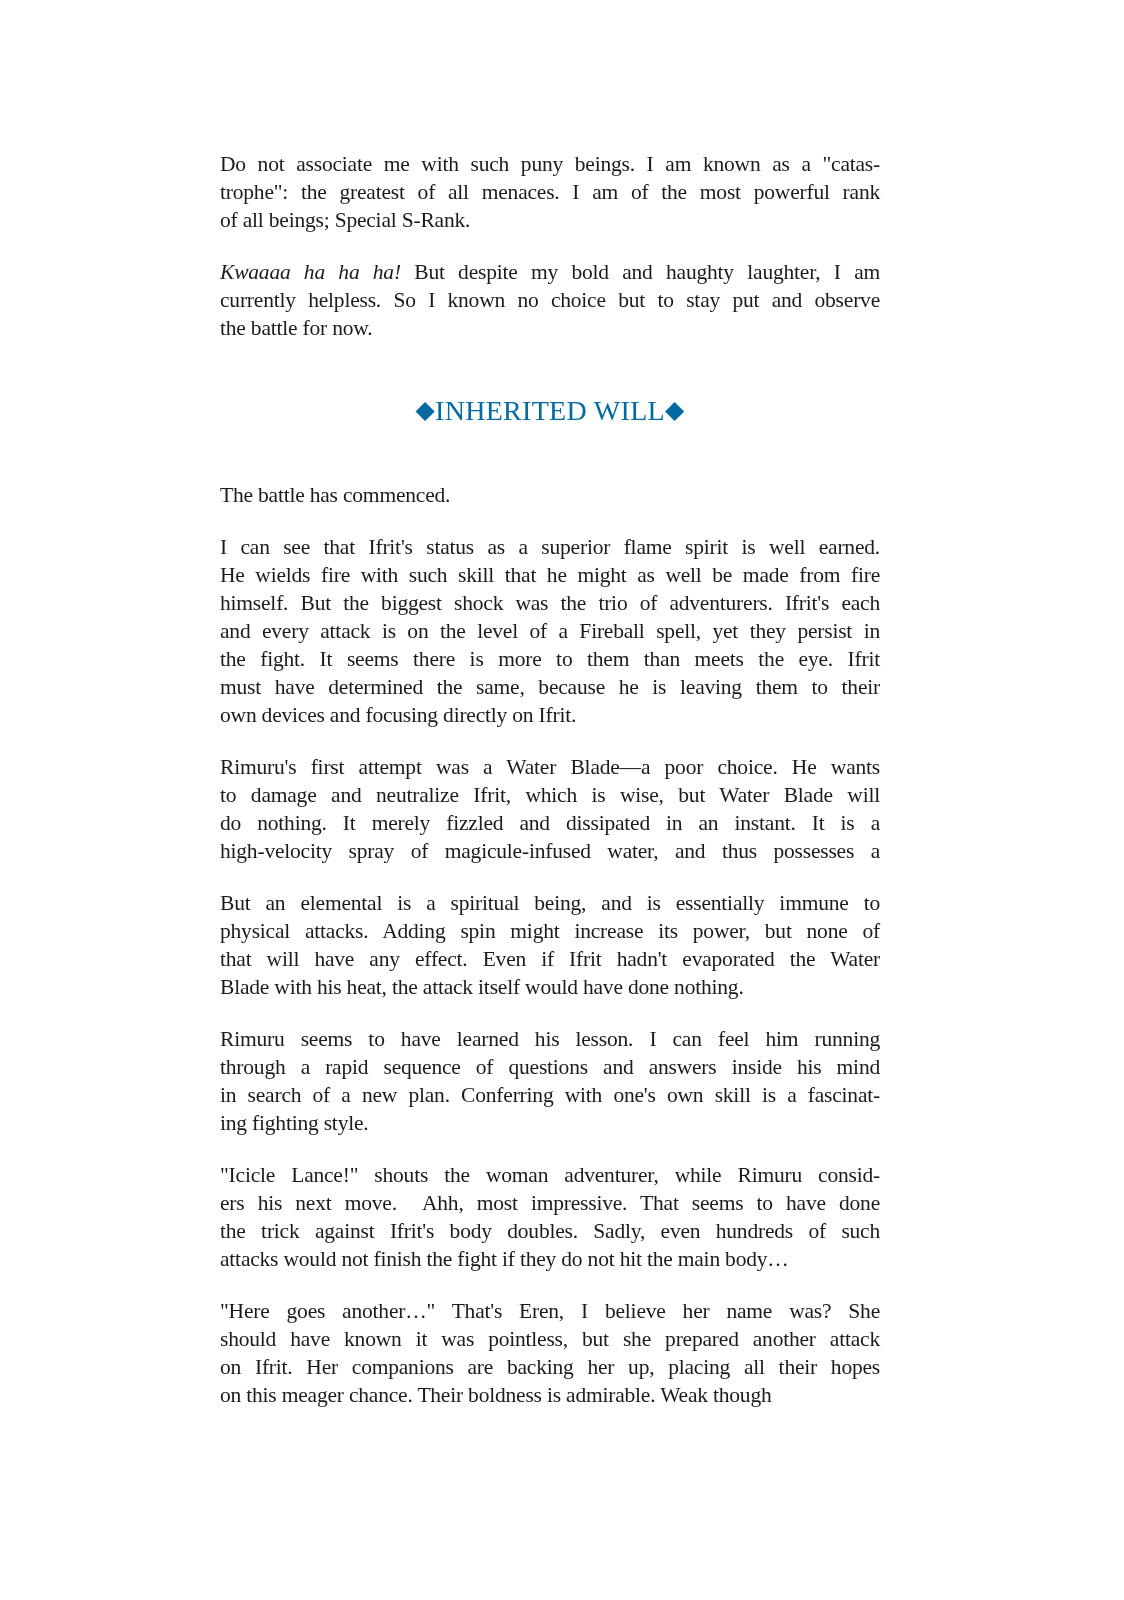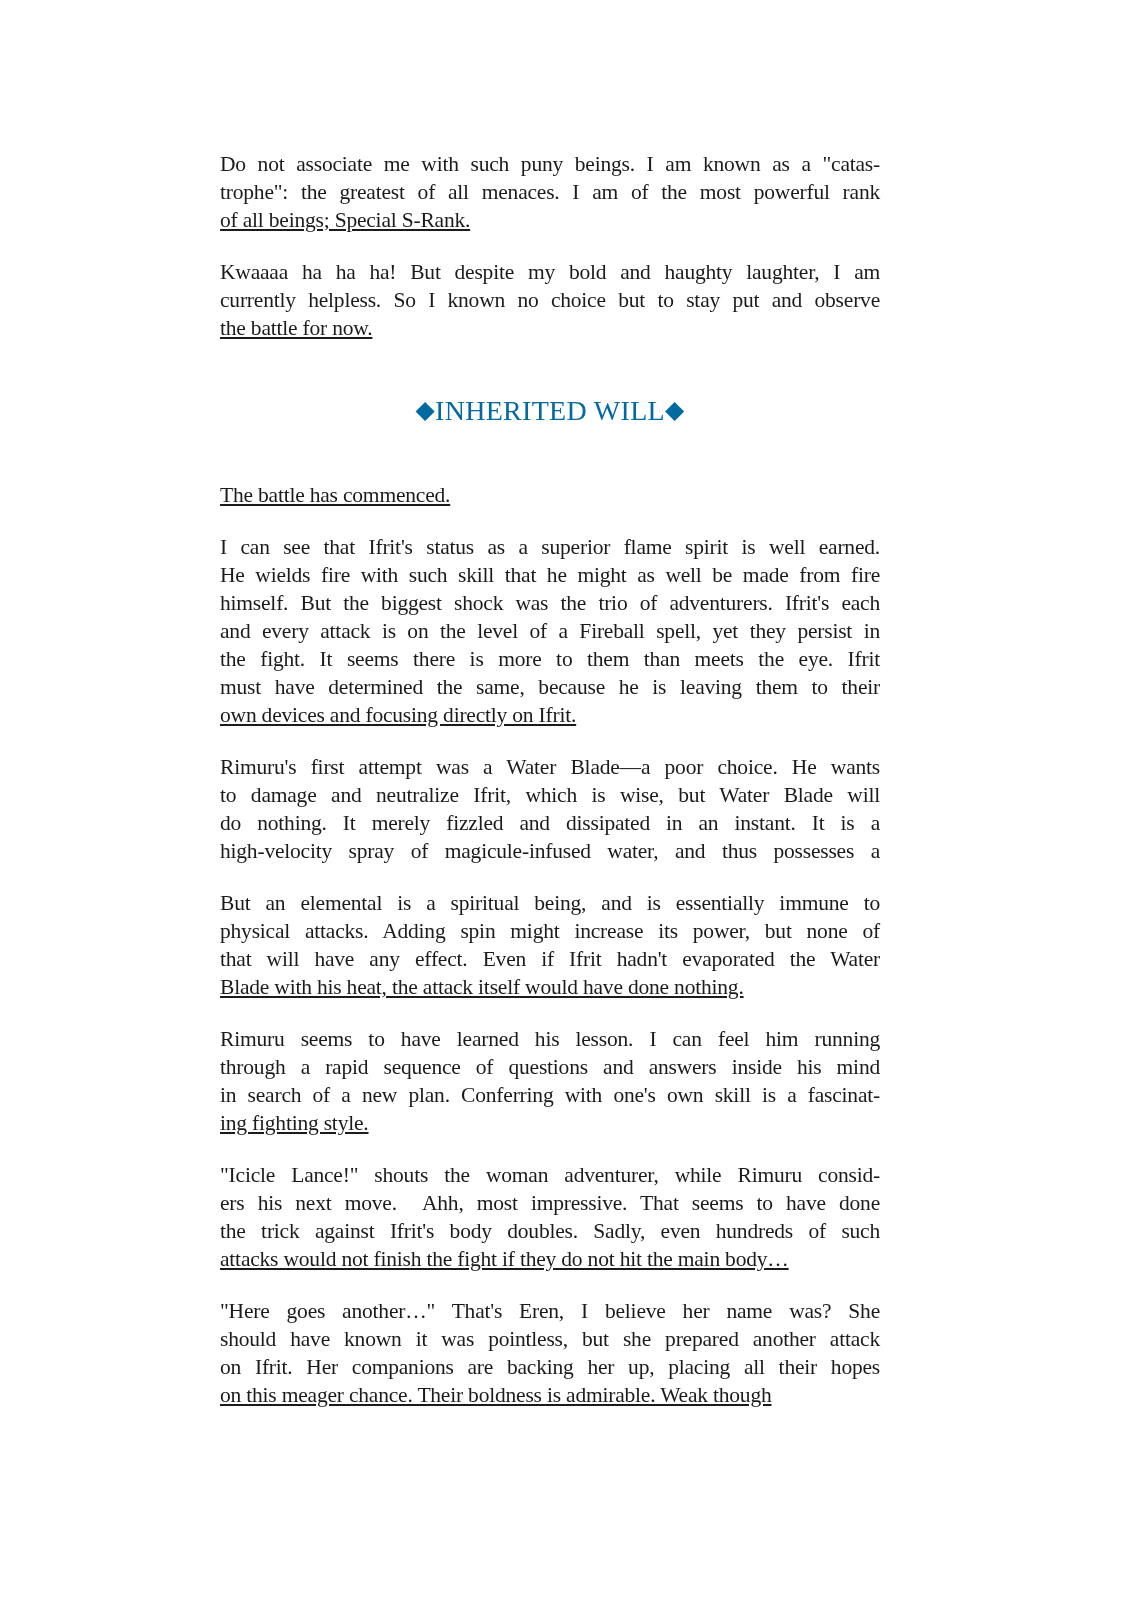--- a/index.html
+++ b/index.html
@@ -35,23 +35,23 @@
   }
   .ln {
     text-align: justify;
     text-align-last: justify;
     word-spacing: -1px;
   }
   .ln.last {
     text-align: center;
     text-align-last: left;
     word-spacing: normal;
-    text-decoration: underline;
   }
   .italic {
+    font-style: italic;
   }
   .heading {
     margin: 52px 0 52px 0;
     text-align: center;
     font-size: 28px;
     line-height: 34px;
     letter-spacing: 0.3px;
     color: #0369a1;
   }
   .diamond {

